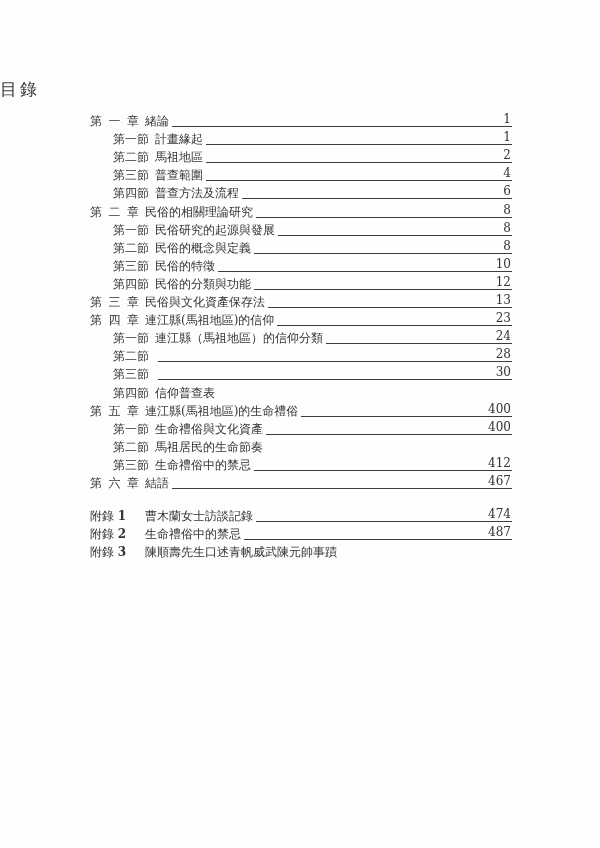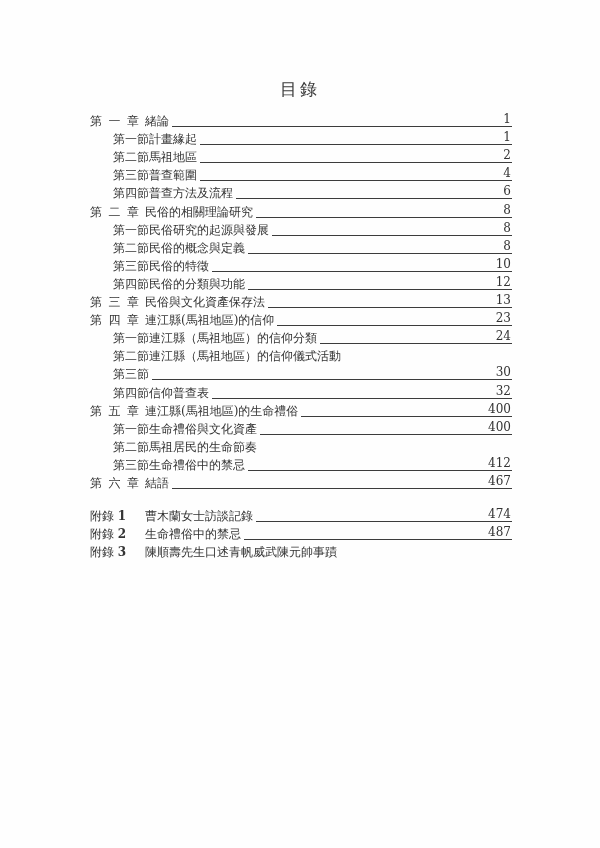--- a/index.html
+++ b/index.html
@@ -11,21 +11,20 @@
     position: relative;
     width: 600px;
     height: 848px;
     background: #fefefe;
     font-family: "DejaVu Serif", "Liberation Serif", serif;
     color: #333333;
     overflow: hidden;
   }
   .doc-title {
     padding-top: 79px;
-    text-align: center;
     font-size: 17px;
     line-height: 20px;
     letter-spacing: 3px;
     color: #3a3a3a;
   }
   .toc {
     margin: 12px 88px 0 90px;
   }
   .row {
     display: flex;
@@ -45,20 +44,21 @@
     width: 49px;
     display: flex;
     justify-content: space-between;
     margin-right: 6px;
   }
   .row.section {
     padding-left: 23px;
   }
   .row.section .label {
     width: 36px;
+    margin-right: 6px;
     font-family: Liberation Serif, serif;
   }
   .row.appendix .label {
     width: 50px;
     margin-right: 5px;
   }
   .row.appendix .label b {
     font-weight: bold;
   }
   .entry-title {
@@ -204,36 +204,35 @@
       <div class="row section">
         <span class="label">第一節</span>
         <span class="entry-title">連江縣（馬祖地區）的信仰分類</span>
         <span class="fill">
           <span class="leader"></span>
           <span class="num">24</span>
         </span>
       </div>
       <div class="row section">
         <span class="label">第二節</span>
-        <span class="entry-title">連江縣（馬祖地區）的信仰儀式活動</span>
+        <span class="fill">
+          <span class="leader"></span>
+          <span class="num">28</span>
+        </span>
       </div>
       <div class="row section">
         <span class="label">第三節</span>
         <span class="fill">
           <span class="leader"></span>
           <span class="num">30</span>
         </span>
       </div>
       <div class="row section">
         <span class="label">第四節</span>
         <span class="entry-title">信仰普查表</span>
-        <span class="fill">
-          <span class="leader"></span>
-          <span class="num">32</span>
-        </span>
       </div>
       <div class="row chapter">
         <span class="label">
           <span>第</span>
           <span>五</span>
           <span>章</span>
         </span>
         <span class="entry-title">連江縣(馬祖地區)的生命禮俗</span>
         <span class="fill">
           <span class="leader"></span>

